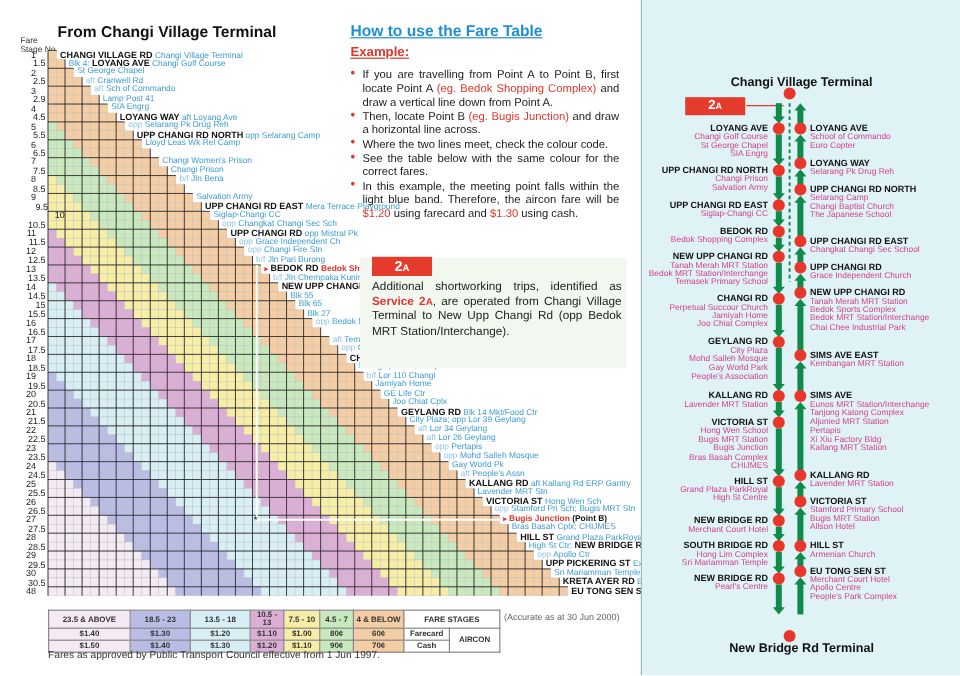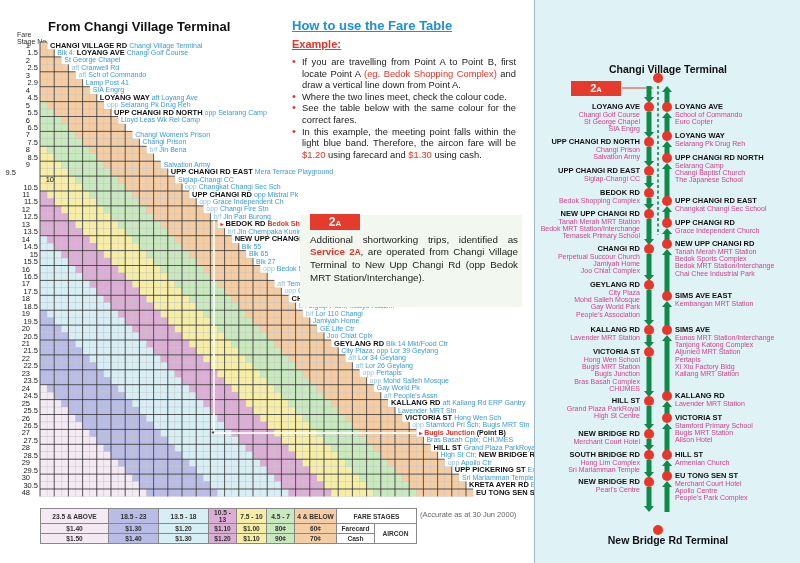--- a/index.html
+++ b/index.html
@@ -2031,21 +2031,21 @@
       <div class="stage-num" style="top: 93.15px; width: 38px;">4.5</div>
       <div class="stage-num" style="top: 100.6px; width: 30px;">5</div>
       <div class="stage-num" style="top: 108.05px; width: 38px;">5.5</div>
       <div class="stage-num" style="top: 115.5px; width: 30px;">6</div>
       <div class="stage-num" style="top: 122.95px; width: 38px;">6.5</div>
       <div class="stage-num" style="top: 130.4px; width: 30px;">7</div>
       <div class="stage-num" style="top: 137.85px; width: 38px;">7.5</div>
       <div class="stage-num" style="top: 145.3px; width: 30px;">8</div>
       <div class="stage-num" style="top: 152.75px; width: 38px;">8.5</div>
       <div class="stage-num" style="top: 160.2px; width: 30px;">9</div>
-      <div class="stage-num" style="top: 167.65px; width: 16px;">9.5</div>
+      <div class="stage-num" style="top: 167.65px; width: 40px;">9.5</div>
       <div class="stage-num" style="top: 175.1px; width: 54px;">10</div>
       <div class="stage-num" style="top: 182.55px; width: 38px;">10.5</div>
       <div class="stage-num" style="top: 190px; width: 30px;">11</div>
       <div class="stage-num" style="top: 197.45px; width: 38px;">11.5</div>
       <div class="stage-num" style="top: 204.9px; width: 30px;">12</div>
       <div class="stage-num" style="top: 212.35px; width: 38px;">12.5</div>
       <div class="stage-num" style="top: 219.8px; width: 30px;">13</div>
       <div class="stage-num" style="top: 227.25px; width: 38px;">13.5</div>
       <div class="stage-num" style="top: 234.7px; width: 30px;">14</div>
       <div class="stage-num" style="top: 242.15px; width: 38px;">14.5</div>
@@ -2144,20 +2144,21 @@
       <div class="stop-label" style="left: 454.8px; top: 466.15px;"><span class="road">UPP PICKERING ST</span> <span>Express:</span> <span class="road">SOUTH BRIDGE RD</span> <span>Hong Lim Cplx</span></div>
       <div class="stop-label" style="left: 461.9px; top: 473.6px;"><span>Sri Mariamman Temple</span></div>
       <div class="stop-label" style="left: 469px; top: 481.05px;"><span class="road">KRETA AYER RD</span> <span>Express:</span> <span class="road">NEW BRIDGE RD</span> <span>opp Pearl's Centre</span></div>
       <div class="stop-label" style="left: 476.1px; top: 488.5px;"><span class="road">EU TONG SEN ST</span> <span>New Bridge Rd Terminal</span></div>
     </div>
 
   <div class="howto-title">How to use the Fare Table</div>
   <div class="example">Example:</div>
   <ul class="steps">
     <li><span>If you are travelling from Point A to Point B, first locate Point A </span><span class="hl">(eg. Bedok Shopping Complex)</span><span> and draw a vertical line down from Point A.</span></li>
+    <li><span>Then, locate Point B </span><span class="hl">(eg. Bugis Junction)</span><span> and draw a horizontal line across.</span></li>
     <li><span>Where the two lines meet, check the colour code.</span></li>
     <li><span>See the table below with the same colour for the correct fares.</span></li>
     <li><span>In this example, the meeting point falls within the light blue band.  Therefore, the aircon fare will be </span><span class="hl">$1.20</span><span> using farecard and </span><span class="hl">$1.30</span><span> using cash.</span></li>
   </ul>
 
   <div class="svc-box"></div>
   <div class="svc-badge"><span>2</span><small>A</small></div>
   <div class="svc-text"><span>Additional shortworking trips, identified as </span><span class="svc"><span>Service 2</span><small>A</small></span><span>, are operated from Changi Village Terminal to New Upp Changi Rd (opp Bedok MRT Station/Interchange).</span></div>
 
   <table class="fare-table" id="fare-table">
@@ -2189,20 +2190,21 @@
           <td style="background:#d7eef5">$1.30</td>
           <td style="background:#dcaed6">$1.20</td>
           <td style="background:#f6eea6">$1.10</td>
           <td style="background:#c8e8bd">90¢</td>
           <td style="background:#f4cda4">70¢</td>
           <td>Cash</td>
         </tr>
       </tbody>
     </table>
   <div class="accurate">(Accurate as at 30 Jun 2000)</div>
+  <div class="fares-note">Fares as approved by Public Transport Council effective from 1 Jun 1997.</div>
 </div>
 
 <div id="right">
   <div class="term" style="top:63px">Changi Village Terminal</div>
   <div class="term" style="top:534px">New Bridge Rd Terminal</div>
   <svg id="route-svg" width="266" height="563" style="position:absolute;left:0;top:0">
       <circle cx="123" cy="78" r="5" fill="#e8362b"></circle>
       <circle cx="123" cy="530" r="5" fill="#e8362b"></circle>
       <line x1="123" y1="86" x2="123" y2="235" stroke="#0e8a4a" stroke-width="1.6" stroke-dasharray="3,2.5"></line>
       <line x1="87" y1="88" x2="118" y2="88" stroke="#e53b2c" stroke-width="1"></line>

